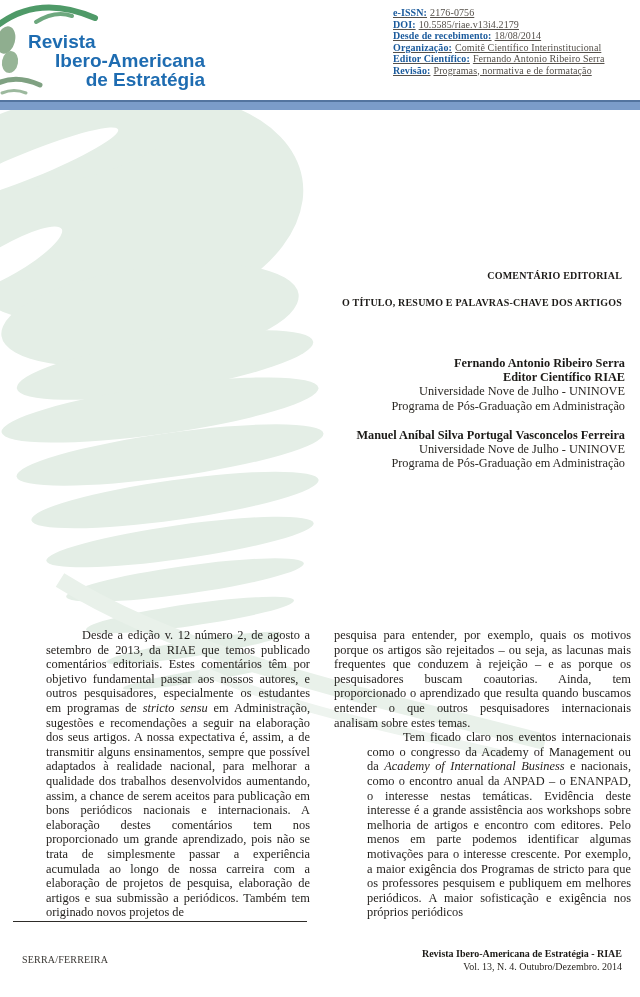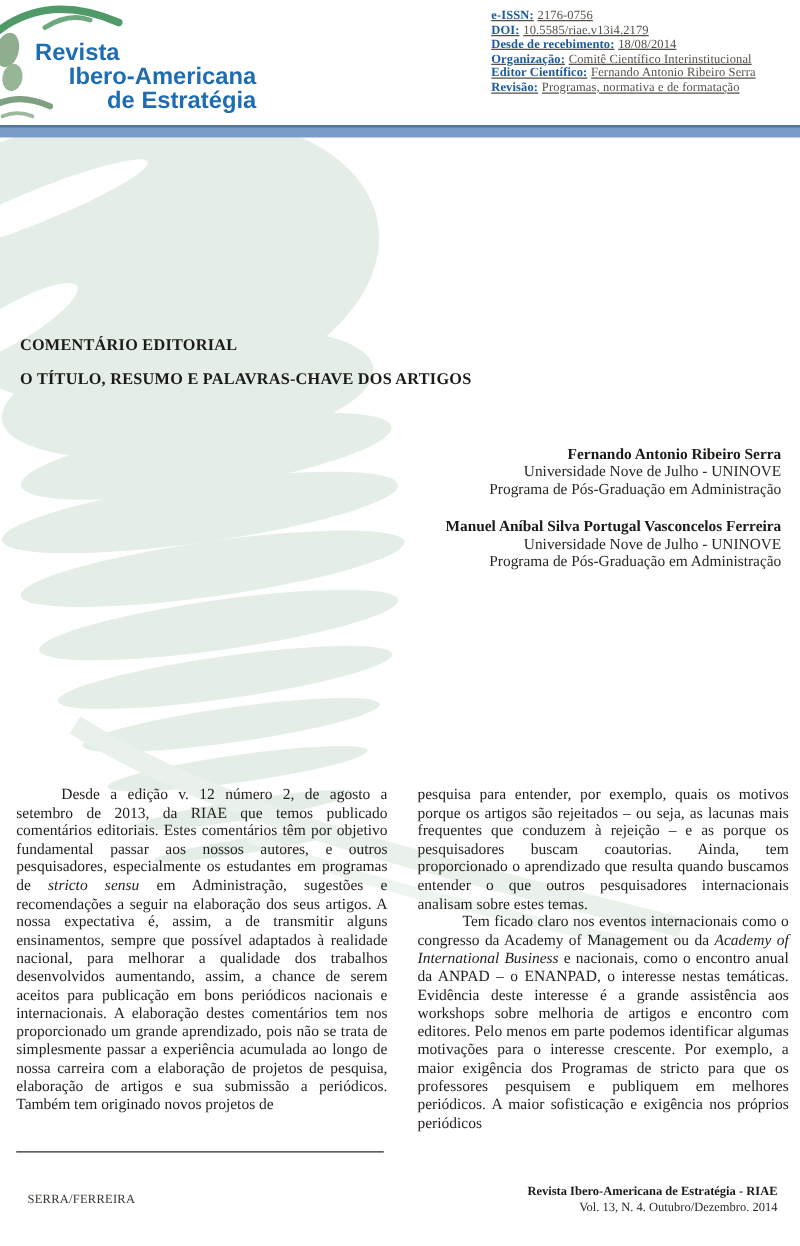--- a/index.html
+++ b/index.html
@@ -26,42 +26,42 @@
   .top-bar{
     position:absolute;left:0;top:100px;width:640px;height:10px;
     background:#7b9cc9;
     border-top:2px solid #53749f;
     box-sizing:border-box;
   }
   
   .watermark{position:absolute;left:0;top:110px;width:640px;height:660px;pointer-events:none;}
   
   .title-block{
-    position:absolute;left:16px;right:18px;top:262px;
-    text-align:left;
-    font-weight:bold;font-size:13px;line-height:27px;
+    position:absolute;left:0;right:18px;top:262px;
+    text-align:right;
+    font-weight:bold;font-size:10px;line-height:27px;
     letter-spacing:.2px;color:#1c1a17;
   }
   
   .authors-block{
     position:absolute;right:15px;top:356px;
     text-align:right;
     font-size:12.3px;line-height:14.2px;
     color:#2a2722;
   }
   .author{margin-bottom:15px;}
   .author .bold{font-weight:bold;color:#1c1a17;}
   
   .body-cols{
     position:absolute;left:13px;top:628px;width:618px;
     display:flex;gap:24px;
   }
   .col{width:297px;font-size:12.4px;line-height:14.6px;text-align:justify;color:#201d1a;}
   .col p{margin:0;}
-  .col p.indent{text-indent:36px;}
+  .col p.indent{text-indent:36px;margin-left:33px;}
   .footnote-rule{
     position:absolute;left:13px;top:921px;width:294px;height:0;
     border-top:1.2px solid #2e2c29;
   }
   
   .footer-left{
     position:absolute;left:22px;top:954px;
     font-size:10px;letter-spacing:.2px;color:#3a3733;
   }
   .footer-right{
@@ -130,20 +130,21 @@
   <div class="top-bar"></div>
 
   <div class="title-block">
     <div>COMENTÁRIO EDITORIAL</div>
     <div>O TÍTULO, RESUMO E PALAVRAS-CHAVE DOS ARTIGOS</div>
   </div>
 
   <div class="authors-block">
     <div class="author">
       <div class="bold">Fernando Antonio Ribeiro Serra</div>
+      <div class="bold">Editor Científico RIAE</div>
       <div>Universidade Nove de Julho - UNINOVE</div>
       <div>Programa de Pós-Graduação em Administração</div>
     </div>
     <div class="author">
       <div class="bold">Manuel Aníbal Silva Portugal Vasconcelos Ferreira</div>
       <div>Universidade Nove de Julho - UNINOVE</div>
       <div>Programa de Pós-Graduação em Administração</div>
     </div>
   </div>
 

